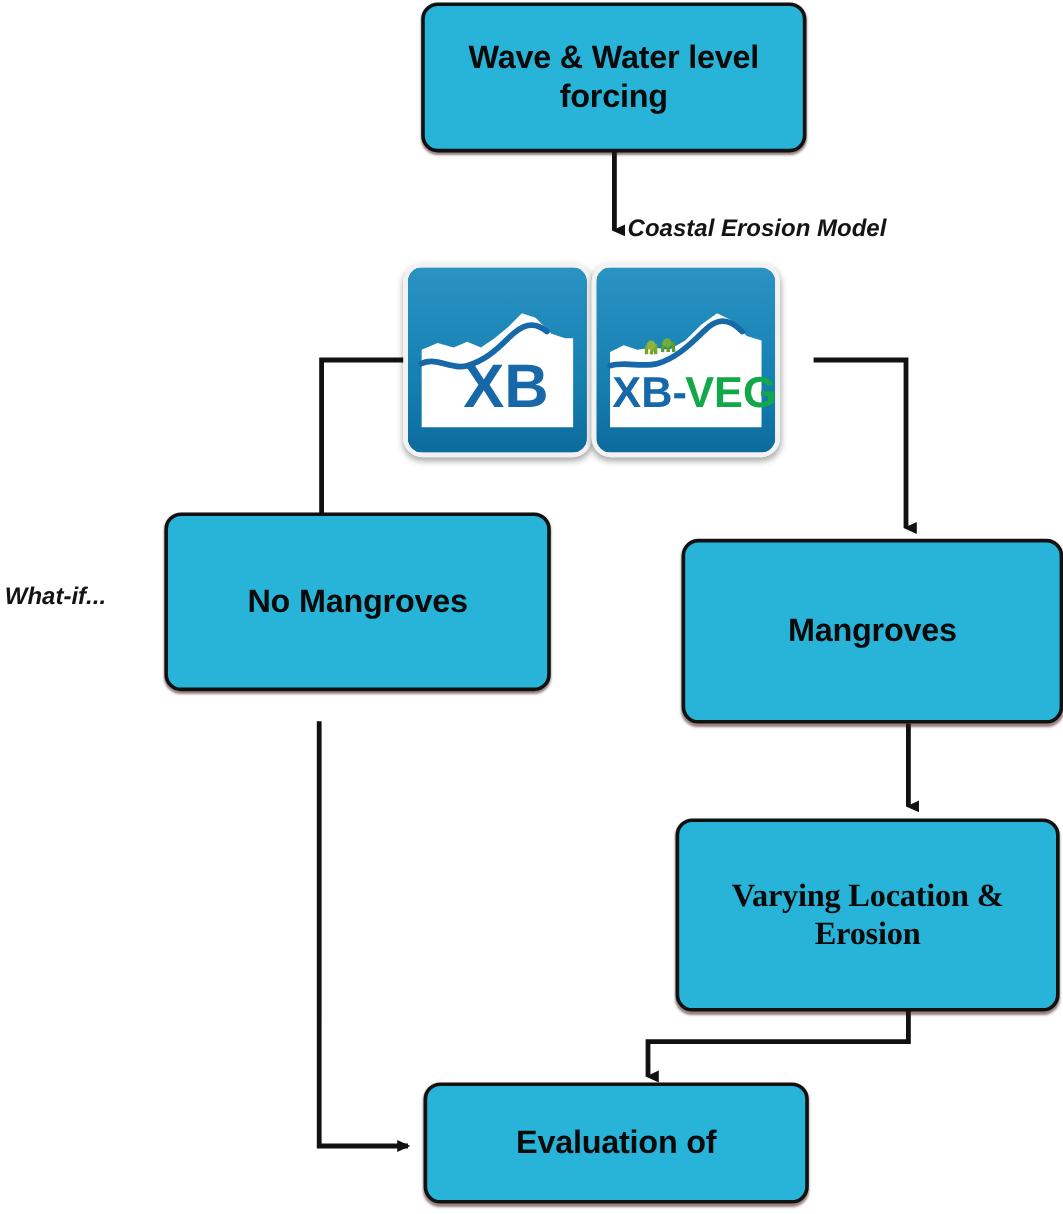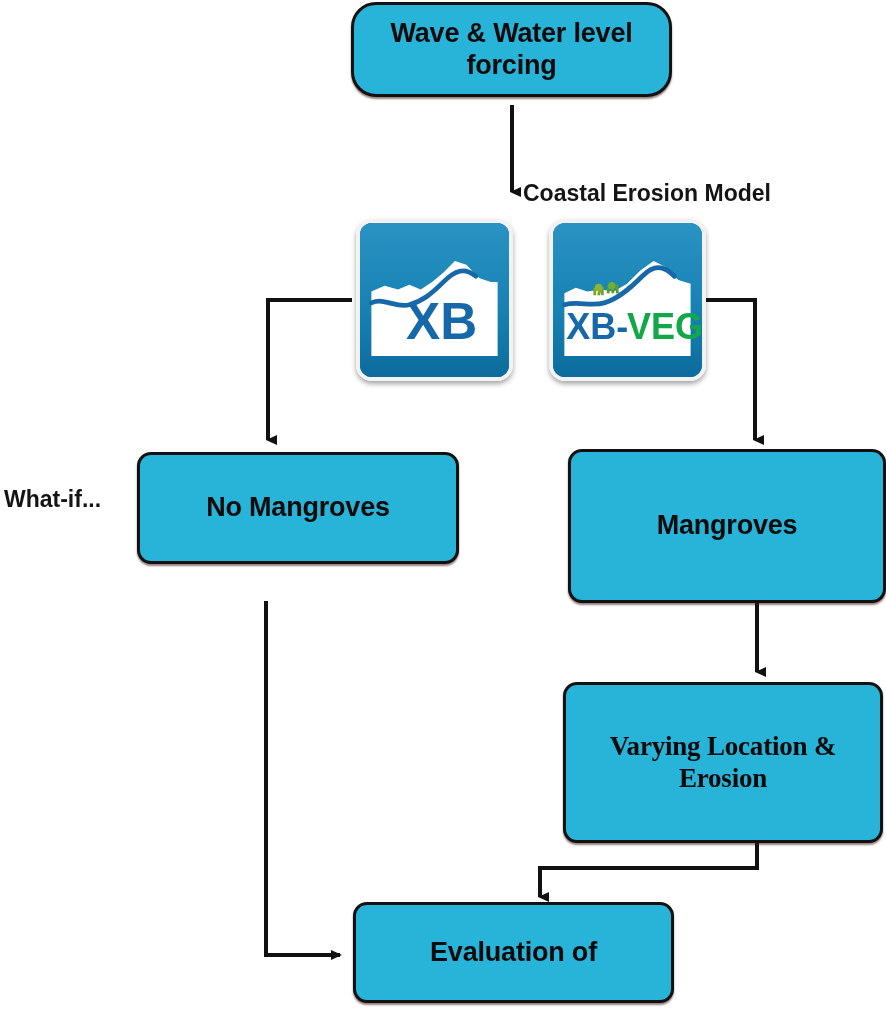--- a/index.html
+++ b/index.html
@@ -32,22 +32,23 @@
     font-size: 27px;
     line-height: 1.18;
     letter-spacing: -0.2px;
     box-shadow: 0 2px 2px rgba(60,20,20,0.55);
     z-index: 5;
   }
   .flow-box .box-text { display: block; padding: 0 10px; }
 
   .edge-label {
     position: absolute;
+    font-style: italic;
     font-weight: bold;
-    font-size: 23px;
+    font-size: 20px;
     color: #141414;
     white-space: nowrap;
     z-index: 6;
   }
 
   svg.connectors {
     position: absolute;
     left: 0; top: 0;
     width: 886px;
     height: 1012px;
@@ -95,32 +96,32 @@
 
     <path d="M678,300 L755,300 L755,440" stroke="#111111" stroke-width="4" fill="none" marker-end="url(#arrowDown)"></path>
 
     <path d="M757,603 L757,672" stroke="#111111" stroke-width="4" fill="none" marker-end="url(#arrowDown)"></path>
 
     <path d="M757,813 L757,868 L540,868 L540,897" stroke="#111111" stroke-width="4" fill="none" marker-end="url(#arrowDown)"></path>
 
     <path d="M266,601 L266,955 L340,955" stroke="#111111" stroke-width="4" fill="none" marker-end="url(#arrowRight)"></path>
   </svg>
 
-  <div class="flow-box" style="left:351px; top:2px; width:321px; height:95px;border-radius:25px;">
+  <div class="flow-box" style="left:351px; top:2px; width:321px; height:125px;">
     <span class="box-text">
       <span>Wave &amp; Water level</span><br>
       <span>forcing</span>
     </span>
   </div>
 
   <div class="edge-label" style="left:523px; top:180px;">Coastal Erosion Model</div>
 
   <div class="edge-label" style="left:4px; top:486px;">What-if...</div>
 
-  <div class="logo-pair" style="left:356px; top:219px;gap:36px;">
+  <div class="logo-pair" style="left:336px; top:219px;">
 
     <div class="logo-tile">
       <svg viewBox="0 0 157 162" preserveAspectRatio="none">
         <rect x="0" y="0" width="157" height="162" fill="#1a7fb0"></rect>
         <rect x="0" y="0" width="157" height="162" fill="url(#gradXB)"></rect>
         <defs>
           <linearGradient id="gradXB" x1="0" y1="0" x2="0" y2="1">
             <stop offset="0%" stop-color="#2a93c4"></stop>
             <stop offset="60%" stop-color="#1680b2"></stop>
             <stop offset="100%" stop-color="#0d6b9d"></stop>
@@ -156,21 +157,21 @@
           <circle cx="48" cy="68" r="4" fill="#8cb43a"></circle>
           <circle cx="62" cy="66" r="4" fill="#6fae35"></circle>
         </g>
 
         <text x="14" y="122" font-family="Liberation Sans, sans-serif" font-size="38" font-weight="bold" fill="#1768a8">XB-</text>
         <text x="78" y="122" font-family="Liberation Sans, sans-serif" font-size="38" font-weight="bold" fill="#12a84a">VEG</text>
       </svg>
     </div>
   </div>
 
-  <div class="flow-box" style="left:137px; top:452px; width:322px; height:112px;">
+  <div class="flow-box" style="left:137px; top:427px; width:322px; height:149px;">
     <span class="box-text">No Mangroves</span>
   </div>
 
   <div class="flow-box" style="left:568px; top:449px; width:318px; height:154px;">
     <span class="box-text">Mangroves</span>
   </div>
 
   <div class="flow-box" style="left:563px; top:682px; width:320px; height:161px;font-family:Liberation Serif, serif;">
     <span class="box-text">
       <span>Varying Location &amp;</span><br>

